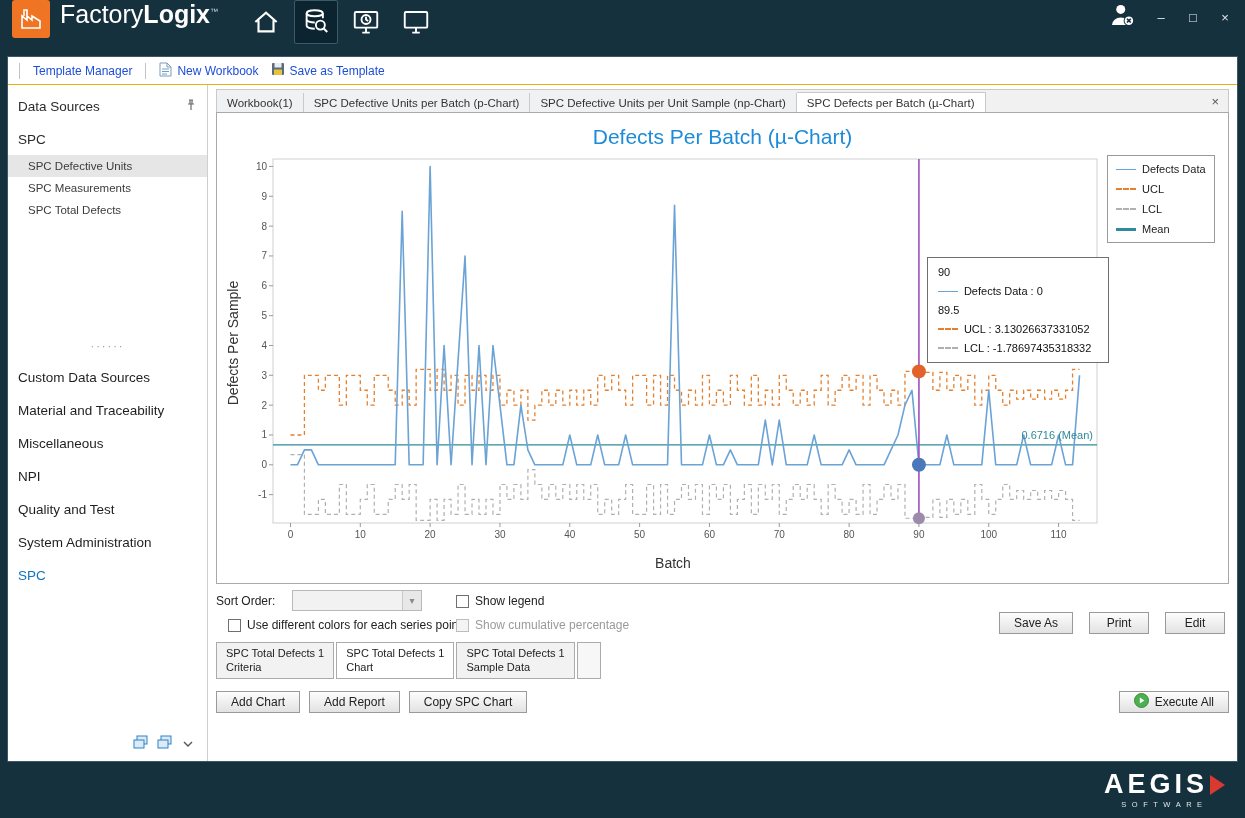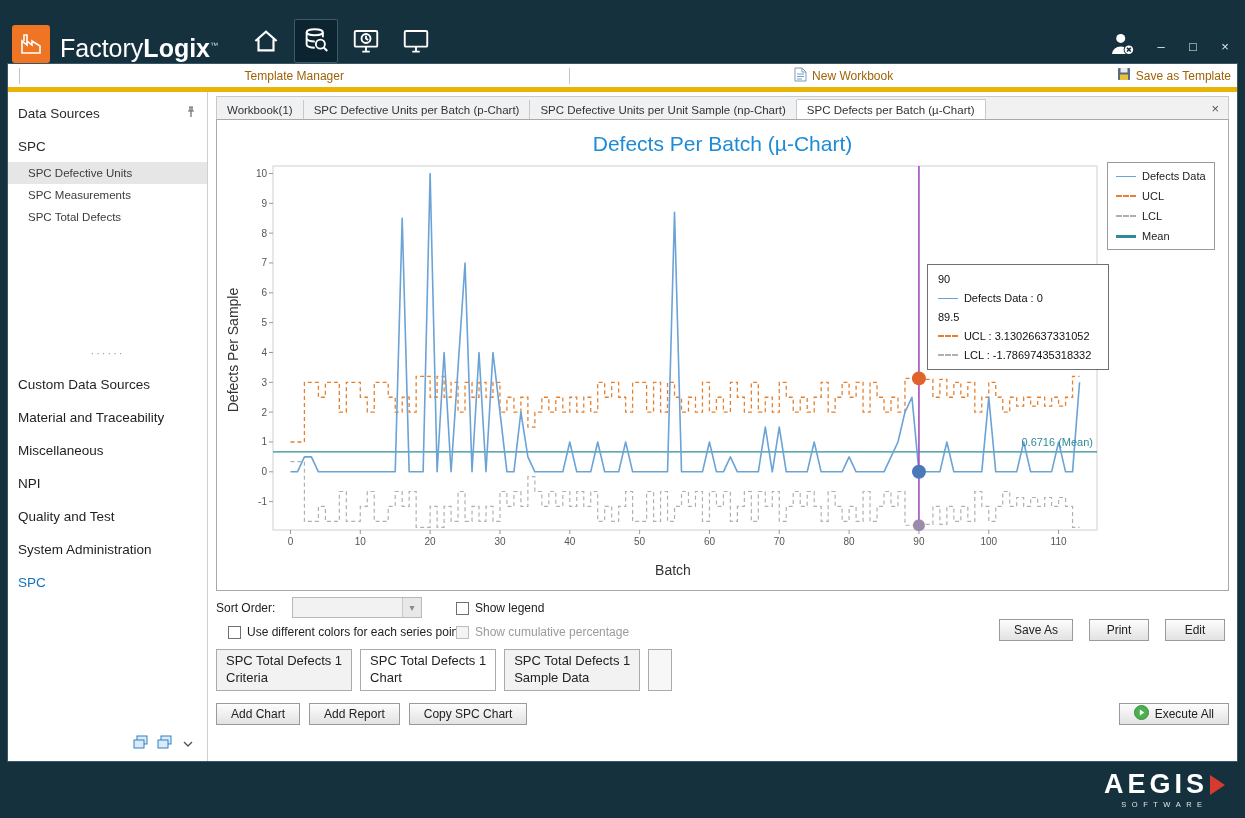--- a/index.html
+++ b/index.html
@@ -1,37 +1,37 @@
 <!DOCTYPE html>
 <html><head>
 <meta charset="utf-8">
 <style>
   * { box-sizing: border-box; }
   body { margin:0; width:1245px; height:818px; background:#16313e; font-family:"Liberation Sans", sans-serif; overflow:hidden; }
   .window { width:1245px; height:818px; display:flex; flex-direction:column; }
 
   
-  .titlebar { height:63px; display:flex; align-items:flex-end; padding:0 12px; color:#fff; flex:none; }
+  .titlebar { height:56px; display:flex; align-items:flex-start; padding:0 12px; color:#fff; flex:none; }
   .logo-box { width:38px; height:38px; background:#ef7423; border-radius:3px; display:flex; align-items:center; justify-content:center; flex:none; }
   .brand { margin-left:10px; margin-right:26px; font-size:25px; color:#fff; white-space:nowrap; }
   .brand .light { font-weight:300; }
   .brand .bold { font-weight:bold; }
   .brand .tm { font-size:8px; vertical-align:super; color:#cfd8dc; }
   .nav-icons { display:flex; align-items:center; gap:6px; }
   .nav-btn { width:44px; height:44px; display:flex; align-items:center; justify-content:center; border-radius:2px; }
   .nav-btn.active { background:#0c2430; border:1px solid #3e5a68; }
   .tb-right { margin-left:auto; display:flex; align-items:center; gap:16px; }
   .win-btn { color:#dfe8ec; font-size:13px; width:16px; text-align:center; cursor:default; }
 
   
   .content { flex:1; margin:0 7px; background:#fff; border:1px solid #39566a; display:flex; flex-direction:column; min-height:0; }
   .menubar { height:23px; display:flex; align-items:center; padding-left:8px; font-size:12px; color:#222; flex:none; }
   .menu-item { padding:2px 9px; }
   .menu-item:first-child { text-decoration:none; }
-  .toolbar { height:28px; display:flex; align-items:center; font-size:12px; color:#a16207; border-bottom:5px solid #eab308; flex:none; padding-left:4px;justify-content:space-between; }
+  .toolbar { height:28px; display:flex; align-items:center; font-size:12px; color:#1d4ed8; border-bottom:1px solid #eab308; flex:none; padding-left:4px; }
   .tool-sep { width:1px; height:16px; background:#c3c3c3; margin:0 7px; }
   .tool-item { display:flex; align-items:center; gap:5px; padding:2px 6px; }
 
   .main { flex:1; display:flex; min-height:0; }
 
   
   .sidebar { width:200px; border-right:1px solid #cfcfcf; display:flex; flex-direction:column; flex:none; padding-top:6px; font-size:13.5px; }
   .sb-header { display:flex; align-items:center; justify-content:space-between; padding:8px 10px; color:#2b2b2b; }
   .sb-group-label { padding:10px 10px 8px; color:#2b2b2b; }
   .src-item { padding:5px 10px 5px 20px; font-size:11.5px; color:#3c3c3c; }
@@ -78,21 +78,21 @@
   .checkbox.disabled { color:#9a9a9a; }
   .checkbox.disabled .cb-box { border-color:#bdbdbd; background:#f4f4f4; }
   .cb-colors { position:absolute; left:12px; top:34px; }
   .cb-legend { position:absolute; left:240px; top:10px; }
   .cb-cumulative { position:absolute; left:240px; top:34px; }
   .ctl-buttons { position:absolute; right:4px; top:28px; display:flex; gap:16px; }
   .btn { min-width:60px; height:22px; font-size:12px; color:#222; background:linear-gradient(#fdfdfd,#e2e2e2); border:1px solid #9a9a9a; display:inline-flex; align-items:center; justify-content:center; padding:0 14px; white-space:nowrap; }
 
   
   .subtabs { display:flex; flex:none; align-items:stretch; }
-  .subtab { border:1px solid #ababab; background:#f2f2f2; padding:3px 9px; font-size:13px; line-height:1.3; color:#222; margin-right:8px; min-width:112px; }
+  .subtab { border:1px solid #ababab; background:#f2f2f2; padding:3px 9px; font-size:11px; line-height:1.3; color:#222; margin-right:2px; min-width:112px; }
   .subtab.active { background:#fff; }
   .subtab-stub { width:24px; border:1px solid #ababab; background:#f7f7f7; }
   .actions { display:flex; gap:9px; margin-top:12px; flex:none; align-items:center; }
   .exec-btn { margin-left:auto; gap:6px; }
 
   
   .footer { height:56px; flex:none; display:flex; align-items:center; justify-content:flex-end; padding-right:20px;padding-left:29px; }
   .aegis { text-align:center; line-height:1; }
   .aegis-top { display:flex; align-items:center; }
   .aegis-name { color:#fff; font-size:27px; font-weight:bold; letter-spacing:4px; }

